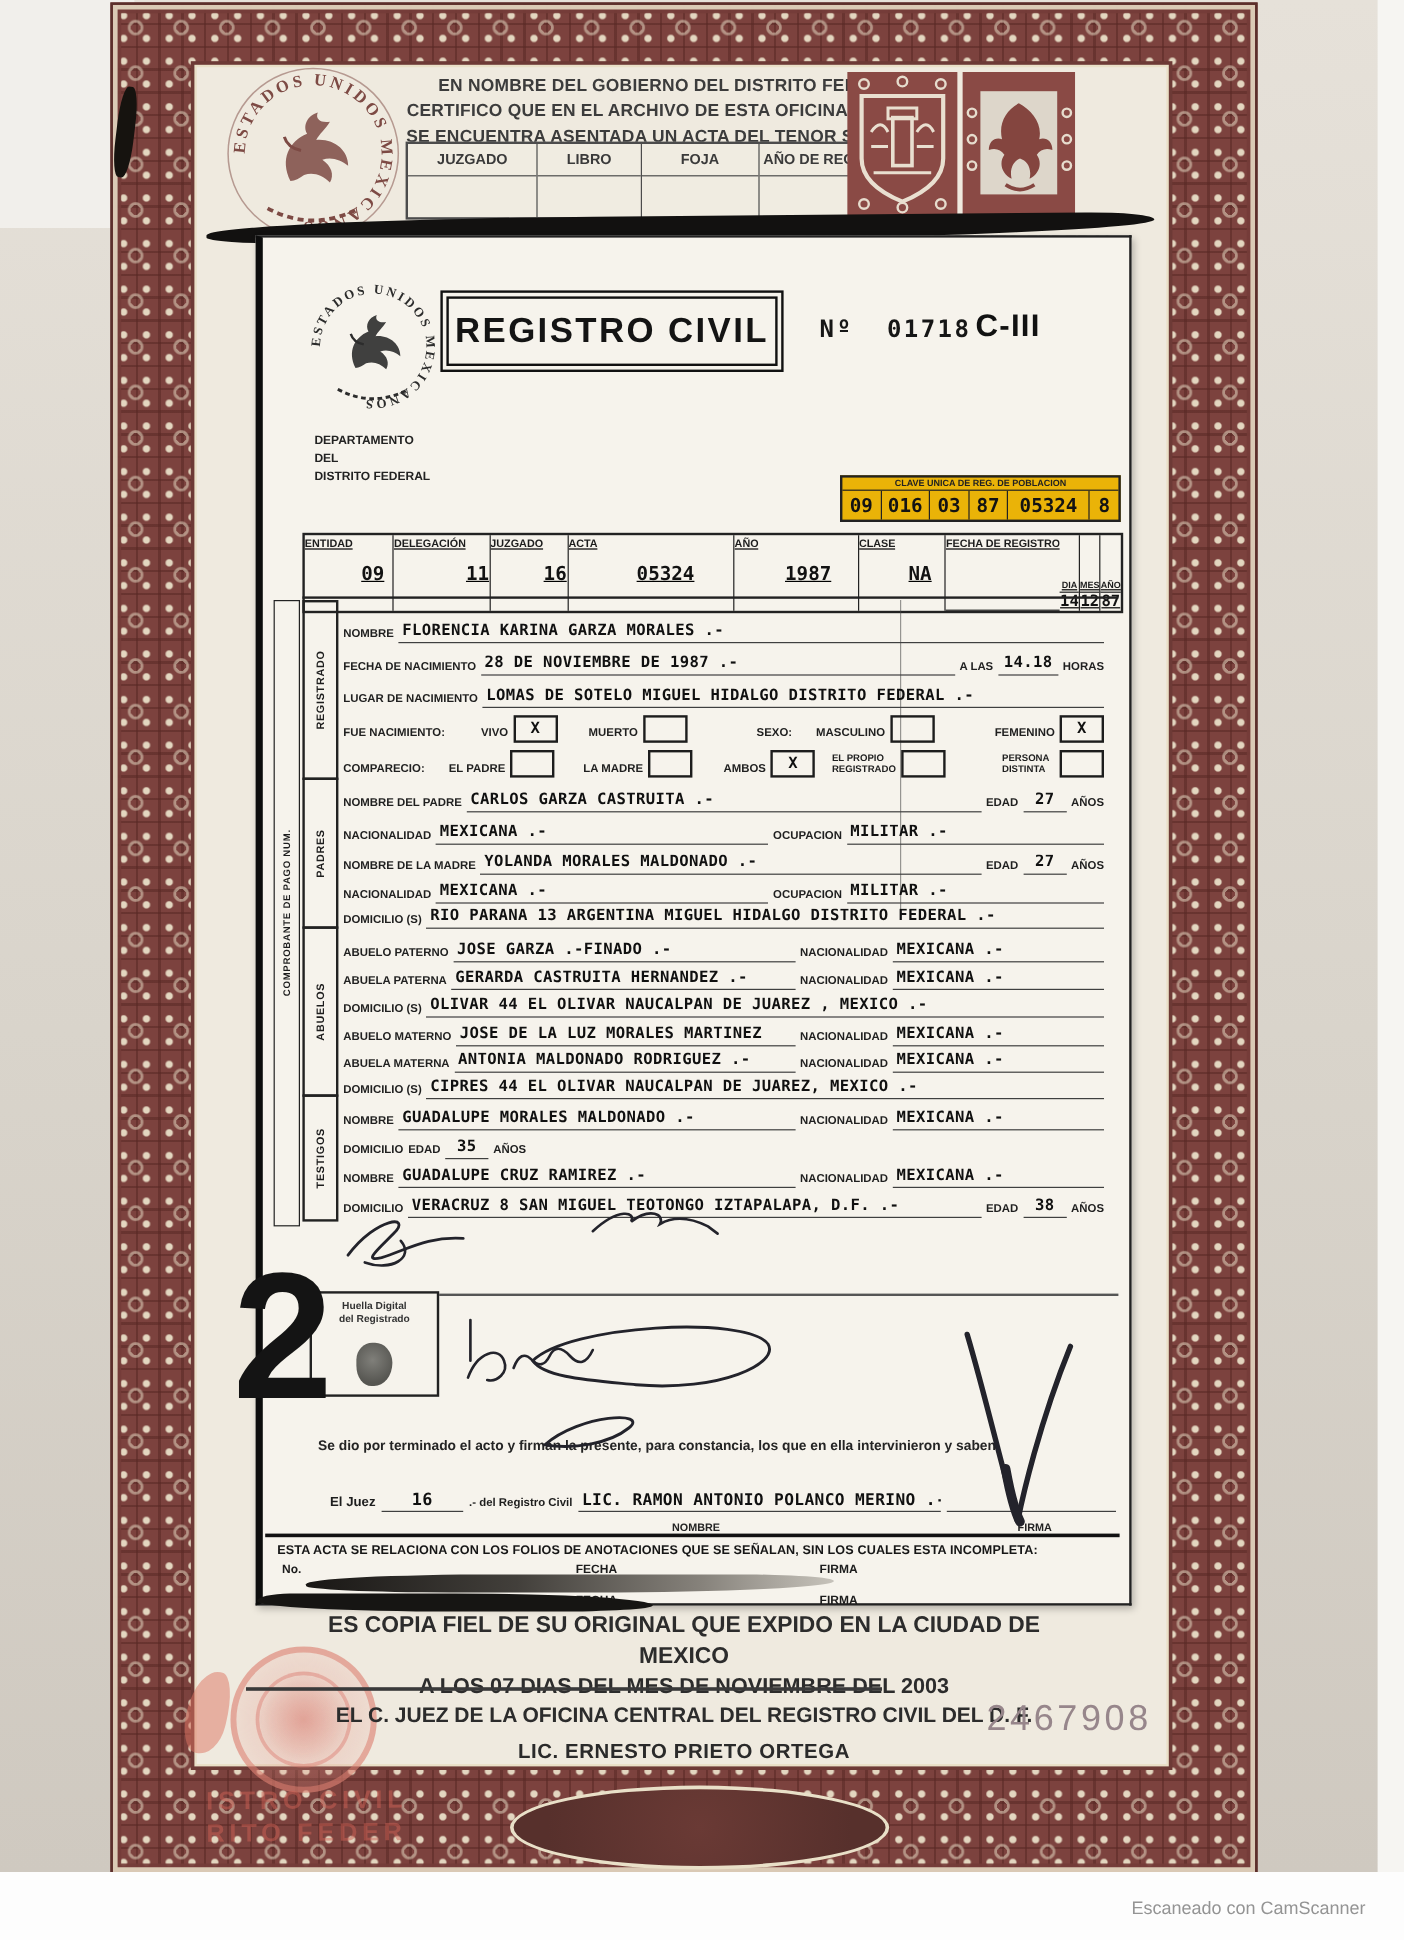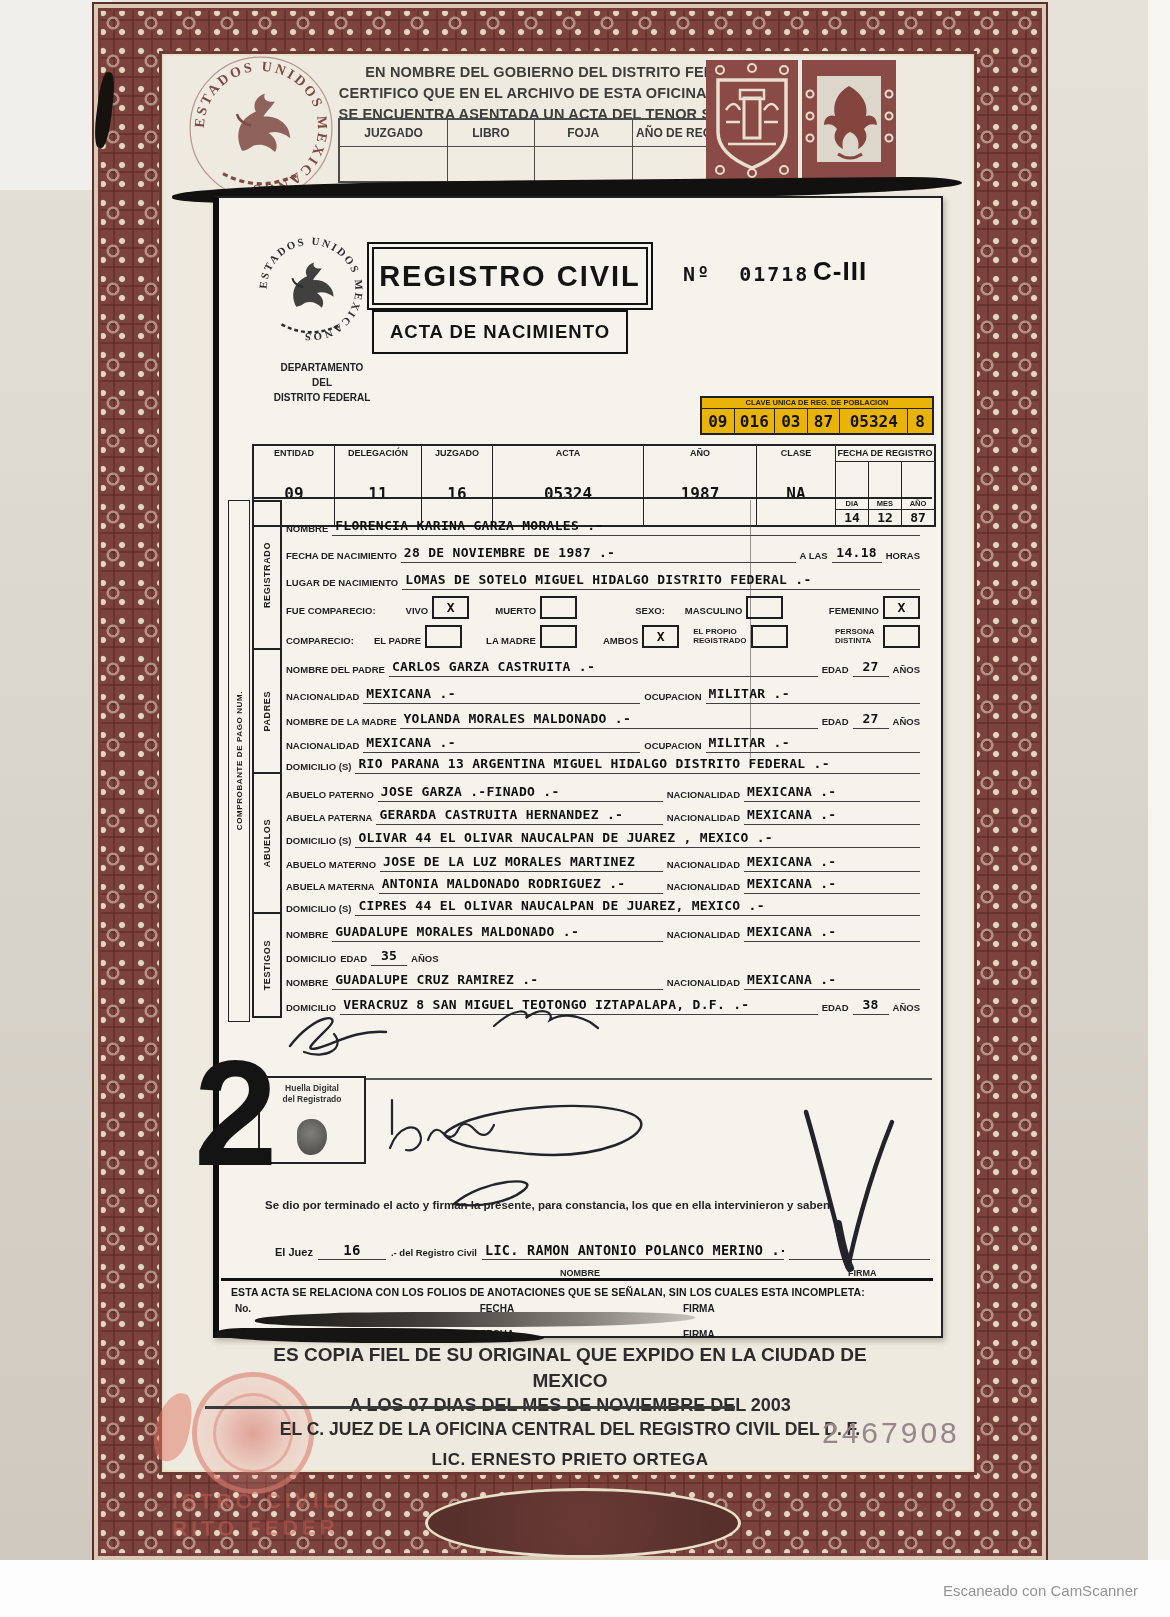--- a/index.html
+++ b/index.html
@@ -53,30 +53,30 @@
       box-shadow:2px 3px 6px rgba(0,0,0,.25);}
   .seal2{position:absolute;left:252px;top:230px;width:118px;height:118px;z-index:7;}
   .regciv-box{position:absolute;left:372px;top:247px;width:272px;height:54px;border:2px solid #111;
       outline:2px solid #111;outline-offset:3px;display:flex;align-items:center;justify-content:center;z-index:7;
       font:700 29px "Liberation Sans",sans-serif;color:#141414;letter-spacing:2px;}
   .certnum{position:absolute;left:683px;top:262px;z-index:7;font:700 20px "DejaVu Sans Mono",monospace;color:#161616;letter-spacing:2px;}
   .certclass{position:absolute;left:813px;top:256px;z-index:7;font:700 26px "Liberation Sans",sans-serif;color:#111;letter-spacing:1px;}
   .acta-box{position:absolute;left:372px;top:310px;width:252px;height:40px;border:2px solid #111;
       display:flex;align-items:center;justify-content:center;z-index:7;
       font:700 18.5px "Liberation Sans",sans-serif;color:#141414;letter-spacing:1px;}
-  .dept{position:absolute;left:262px;top:360px;width:120px;text-align:center;z-index:7;
+  .dept{position:absolute;left:262px;top:360px;width:120px;text-align:left;z-index:7;
       font:700 10px/1.5 "Liberation Sans",sans-serif;color:#222;}
   .curp{position:absolute;left:700px;top:396px;width:230px;border:2px solid #222;z-index:7;background:#eab308;}
   .curp-l{font:700 7.5px/10px "Liberation Sans",sans-serif;text-align:center;color:#222;border-bottom:1px solid #222;}
   .curp-cells{display:flex;height:24px;}
   .curp-c{flex:1;display:flex;align-items:center;justify-content:center;border-left:1.2px solid #222;
       font:700 16px "DejaVu Sans Mono",monospace;color:#131313;}
   .curp-c:first-child{border-left:none;}
   .regtable{position:absolute;left:252px;top:444px;width:680px;border:2px solid #222;display:flex;z-index:7;background:#f6f3ec;}
-  .rcol{border-left:1.5px solid #222;display:flex;flex-direction:column;}
+  .rcol{border-left:1.5px solid #222;display:flex;flex-direction:row;text-decoration:underline;}
   .rcol:first-child{border-left:none;}
   .rh{font:700 9px/15px "Liberation Sans",sans-serif;text-align:center;color:#1c1c1c;white-space:nowrap;overflow:hidden;}
   .rv{flex:1;display:flex;align-items:center;justify-content:center;
       font:700 16px "DejaVu Sans Mono",monospace;color:#121212;min-height:32px;}
   .fsub{display:flex;flex:1;}
   .fsub>div{flex:1;border-left:1px solid #222;display:flex;flex-direction:column;}
   .fsub>div:first-child{border-left:none;}
   .rh2{font:700 7.5px/11px "Liberation Sans",sans-serif;text-align:center;color:#1c1c1c;border-bottom:1px solid #222;margin-top:36px;}
   .rv2{flex:1;display:flex;align-items:center;justify-content:center;font:700 13px "DejaVu Sans Mono",monospace;color:#121212;}
   
@@ -235,21 +235,20 @@
       <textPath href="#circB" xlink:href="#circB">ESTADOS UNIDOS MEXICANOS</textPath>
     </text>
     <path d="M30,96 q30,16 60,0" stroke="#2c2c2c" stroke-width="2.5" fill="none" stroke-dasharray="4,3"></path>
     <path d="M45,78 C38,64 44,52 56,47 C53,42 56,35 63,33 C61,38 66,40 71,39 C68,44 64,47 62,51 C74,50 83,58 83,68 C78,64 72,62 66,64 C72,68 74,74 71,79 C66,74 60,72 54,74 C51,76 48,78 45,78 Z" fill="#2c2c2c" opacity=".9"></path>
     <path d="M52,58 q-9,-2 -11,-9" stroke="#2c2c2c" stroke-width="2" fill="none"></path>
   </svg>
 
   <div class="regciv-box">REGISTRO CIVIL</div>
   <div class="certnum"><span>Nº</span>&nbsp;&nbsp;<span>01718</span></div>
   <div class="certclass">C-III</div>
-  <div class="acta-box">ACTA DE NACIMIENTO</div>
   <div class="dept">
     <div>DEPARTAMENTO</div>
     <div>DEL</div>
     <div>DISTRITO FEDERAL</div>
   </div>
 
   <div class="curp">
     <div class="curp-l">CLAVE UNICA DE REG. DE POBLACION</div>
     <div class="curp-cells">
       <div class="curp-c" style="flex:.8">09</div>
@@ -333,21 +332,21 @@
     <span class="val fill">28 DE NOVIEMBRE DE 1987 .-</span>
     <span class="lbl">A LAS</span>
     <span class="val w46">14.18</span>
     <span class="lbl">HORAS</span>
   </div>
   <div class="row" style="top:568px">
     <span class="lbl">LUGAR DE NACIMIENTO</span>
     <span class="val fill">LOMAS DE SOTELO MIGUEL HIDALGO DISTRITO FEDERAL .-</span>
   </div>
   <div class="row" style="top:594px;height:24px">
-    <span class="lbl">FUE COMPARECIO:</span>
+    <span class="lbl">FUE NACIMIENTO:</span>
     <span class="lbl" style="margin-left:26px">VIVO</span>
     <span class="chk">X</span>
     <span class="lbl" style="margin-left:22px">MUERTO</span>
     <span class="chk"></span>
     <span class="lbl" style="margin-left:54px">SEXO:</span>
     <span class="lbl" style="margin-left:16px">MASCULINO</span>
     <span class="chk"></span>
     <span class="lbl" style="margin-left:auto">FEMENINO</span>
     <span class="chk">X</span>
   </div>

